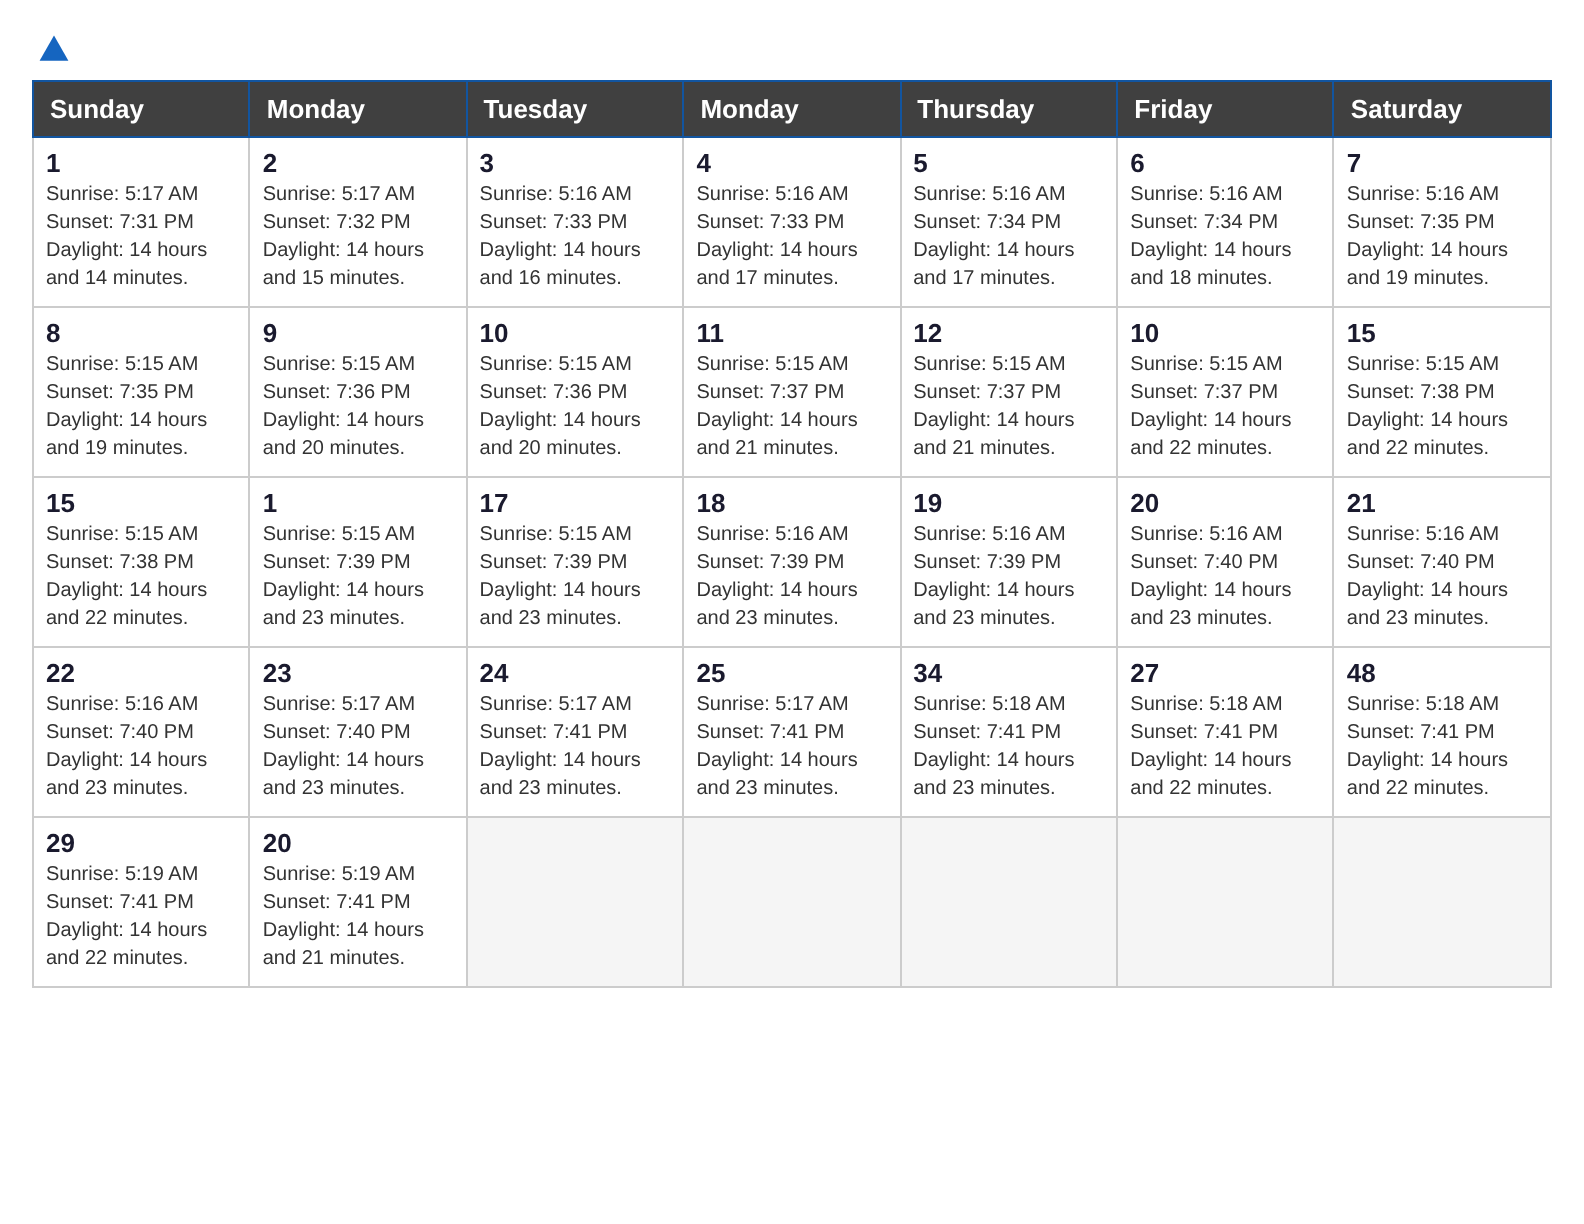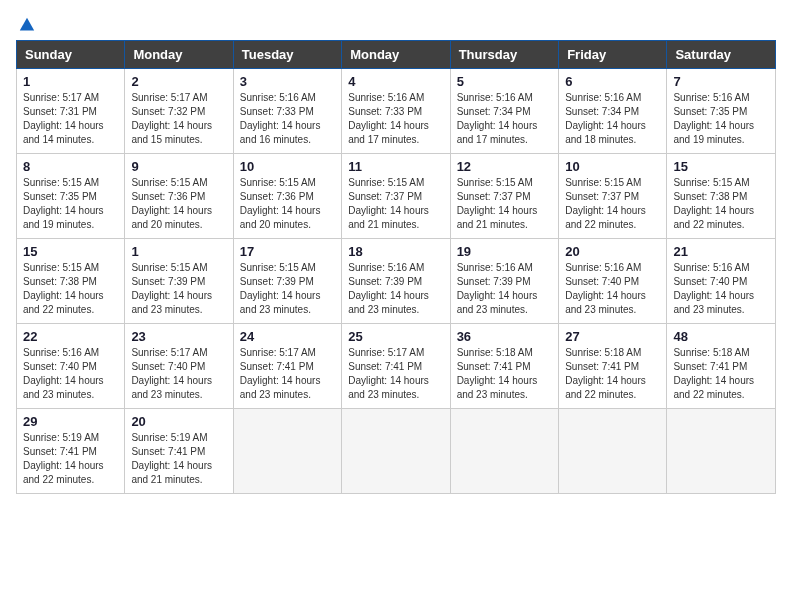--- a/index.html
+++ b/index.html
@@ -223,21 +223,21 @@
         </td>
         <td>
           <span class="day-num">24</span>
           <div class="day-info">Sunrise: 5:17 AM<br>Sunset: 7:41 PM<br>Daylight: 14 hours and 23 minutes.</div>
         </td>
         <td>
           <span class="day-num">25</span>
           <div class="day-info">Sunrise: 5:17 AM<br>Sunset: 7:41 PM<br>Daylight: 14 hours and 23 minutes.</div>
         </td>
         <td>
-          <span class="day-num">36</span>
+          <span class="day-num">34</span>
           <div class="day-info">Sunrise: 5:18 AM<br>Sunset: 7:41 PM<br>Daylight: 14 hours and 23 minutes.</div>
         </td>
         <td>
           <span class="day-num">27</span>
           <div class="day-info">Sunrise: 5:18 AM<br>Sunset: 7:41 PM<br>Daylight: 14 hours and 22 minutes.</div>
         </td>
         <td>
           <span class="day-num">48</span>
           <div class="day-info">Sunrise: 5:18 AM<br>Sunset: 7:41 PM<br>Daylight: 14 hours and 22 minutes.</div>
         </td>

